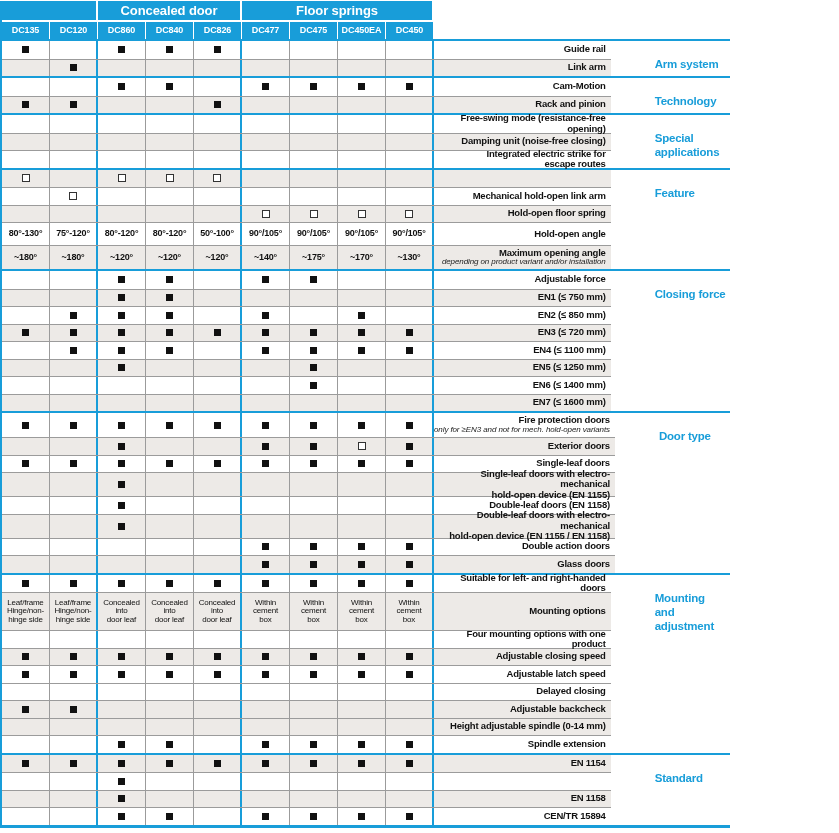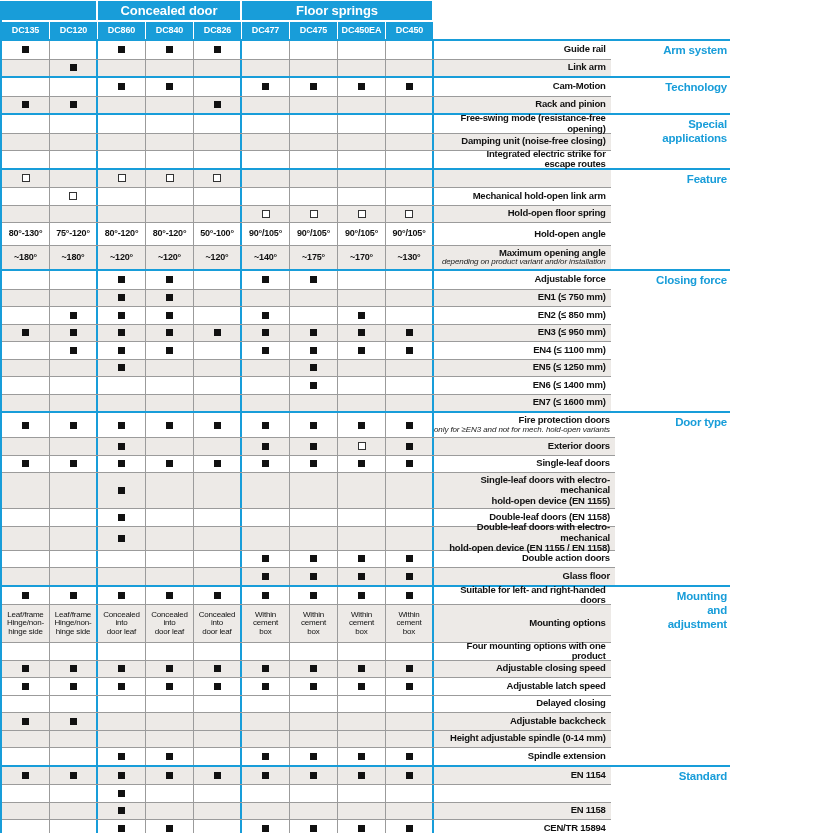--- a/index.html
+++ b/index.html
@@ -23,21 +23,21 @@
   .row{display:flex;height:17.5px;box-sizing:border-box;align-items:stretch;background:#fff;}
   .row.alt{background:var(--row-alt);}
   .row + .row{border-top:1px solid var(--grid);}
   .cell{width:48px;box-sizing:border-box;border-right:1px solid var(--grid);display:flex;align-items:center;justify-content:center;font-size:9px;line-height:1.08;text-align:center;white-space:pre-line;letter-spacing:-0.2px;}
   .cell.gb{border-right:2px solid var(--accent);}
   .cell.bcell{font-weight:bold;}
   .cell.small{font-size:8px;}
   .lbl{flex:1;display:flex;flex-direction:column;justify-content:center;align-items:flex-end;padding-right:5px;box-sizing:border-box;}
   .lbl-main{font-weight:bold;font-size:9.5px;line-height:1.12;text-align:right;letter-spacing:-0.2px;white-space:nowrap;}
   .lbl-sub{font-style:italic;font-size:8px;line-height:1.1;text-align:right;letter-spacing:-0.1px;color:#222;white-space:nowrap;}
-  .cat{width:80px;box-sizing:border-box;padding:2px 3px 0 0;text-align:right;color:var(--accent);font-weight:bold;font-size:11.5px;line-height:1.25;letter-spacing:-0.2px;margin-left:44px;}
+  .cat{width:80px;box-sizing:border-box;padding:16px 3px 0 0;text-align:left;color:var(--accent);font-weight:bold;font-size:11.5px;line-height:1.25;letter-spacing:-0.2px;margin-left:44px;}
   .sq{width:7px;height:7px;background:var(--square);display:inline-block;}
   .sqo{width:8px;height:8px;box-sizing:border-box;border:1.3px solid #333;background:#fff;display:inline-block;}
 </style>
 </head>
 <body>
 
 <div class="page">
   <div class="matrix">
     <div class="hdr-groups">
         <div class="gbar" style="width: 94px;"></div>
@@ -290,21 +290,21 @@
               <div class="cell"><span class="sq"></span></div>
               <div class="cell gb"><span class="sq"></span></div>
               <div class="cell"><span class="sq"></span></div>
               <div class="cell"><span class="sq"></span></div>
               <div class="cell gb"><span class="sq"></span></div>
               <div class="cell"><span class="sq"></span></div>
               <div class="cell"><span class="sq"></span></div>
               <div class="cell"><span class="sq"></span></div>
               <div class="cell gb"><span class="sq"></span></div>
               <div class="lbl">
-                <div class="lbl-main" style="white-space: pre-line;">EN3 (≤ 950 mm)</div>
+                <div class="lbl-main" style="white-space: pre-line;">EN3 (≤ 720 mm)</div>
               </div>
             </div>
             <div class="row">
               <div class="cell"></div>
               <div class="cell gb"><span class="sq"></span></div>
               <div class="cell"><span class="sq"></span></div>
               <div class="cell"><span class="sq"></span></div>
               <div class="cell gb"></div>
               <div class="cell"><span class="sq"></span></div>
               <div class="cell"><span class="sq"></span></div>
@@ -397,21 +397,21 @@
               <div class="cell"><span class="sq"></span></div>
               <div class="cell gb"><span class="sq"></span></div>
               <div class="cell"><span class="sq"></span></div>
               <div class="cell"><span class="sq"></span></div>
               <div class="cell"><span class="sq"></span></div>
               <div class="cell gb"><span class="sq"></span></div>
               <div class="lbl">
                 <div class="lbl-main" style="white-space: pre-line;">Single-leaf doors</div>
               </div>
             </div>
-            <div class="row alt" style="height: 36px;">
+            <div class="row alt" style="height: 24px;">
               <div class="cell"></div>
               <div class="cell gb"></div>
               <div class="cell"><span class="sq"></span></div>
               <div class="cell"></div>
               <div class="cell gb"></div>
               <div class="cell"></div>
               <div class="cell"></div>
               <div class="cell"></div>
               <div class="cell gb"></div>
               <div class="lbl">
@@ -466,21 +466,21 @@
               <div class="cell"></div>
               <div class="cell gb"></div>
               <div class="cell"></div>
               <div class="cell"></div>
               <div class="cell gb"></div>
               <div class="cell"><span class="sq"></span></div>
               <div class="cell"><span class="sq"></span></div>
               <div class="cell"><span class="sq"></span></div>
               <div class="cell gb"><span class="sq"></span></div>
               <div class="lbl">
-                <div class="lbl-main" style="white-space: pre-line;">Glass floor</div>
+                <div class="lbl-main" style="white-space: pre-line;">Glass doors</div>
               </div>
             </div>
           </div>
           <div class="cat">Door type</div>
         </div>
         <div class="section">
           <div class="rows">
             <div class="row">
               <div class="cell"><span class="sq"></span></div>
               <div class="cell gb"><span class="sq"></span></div>

